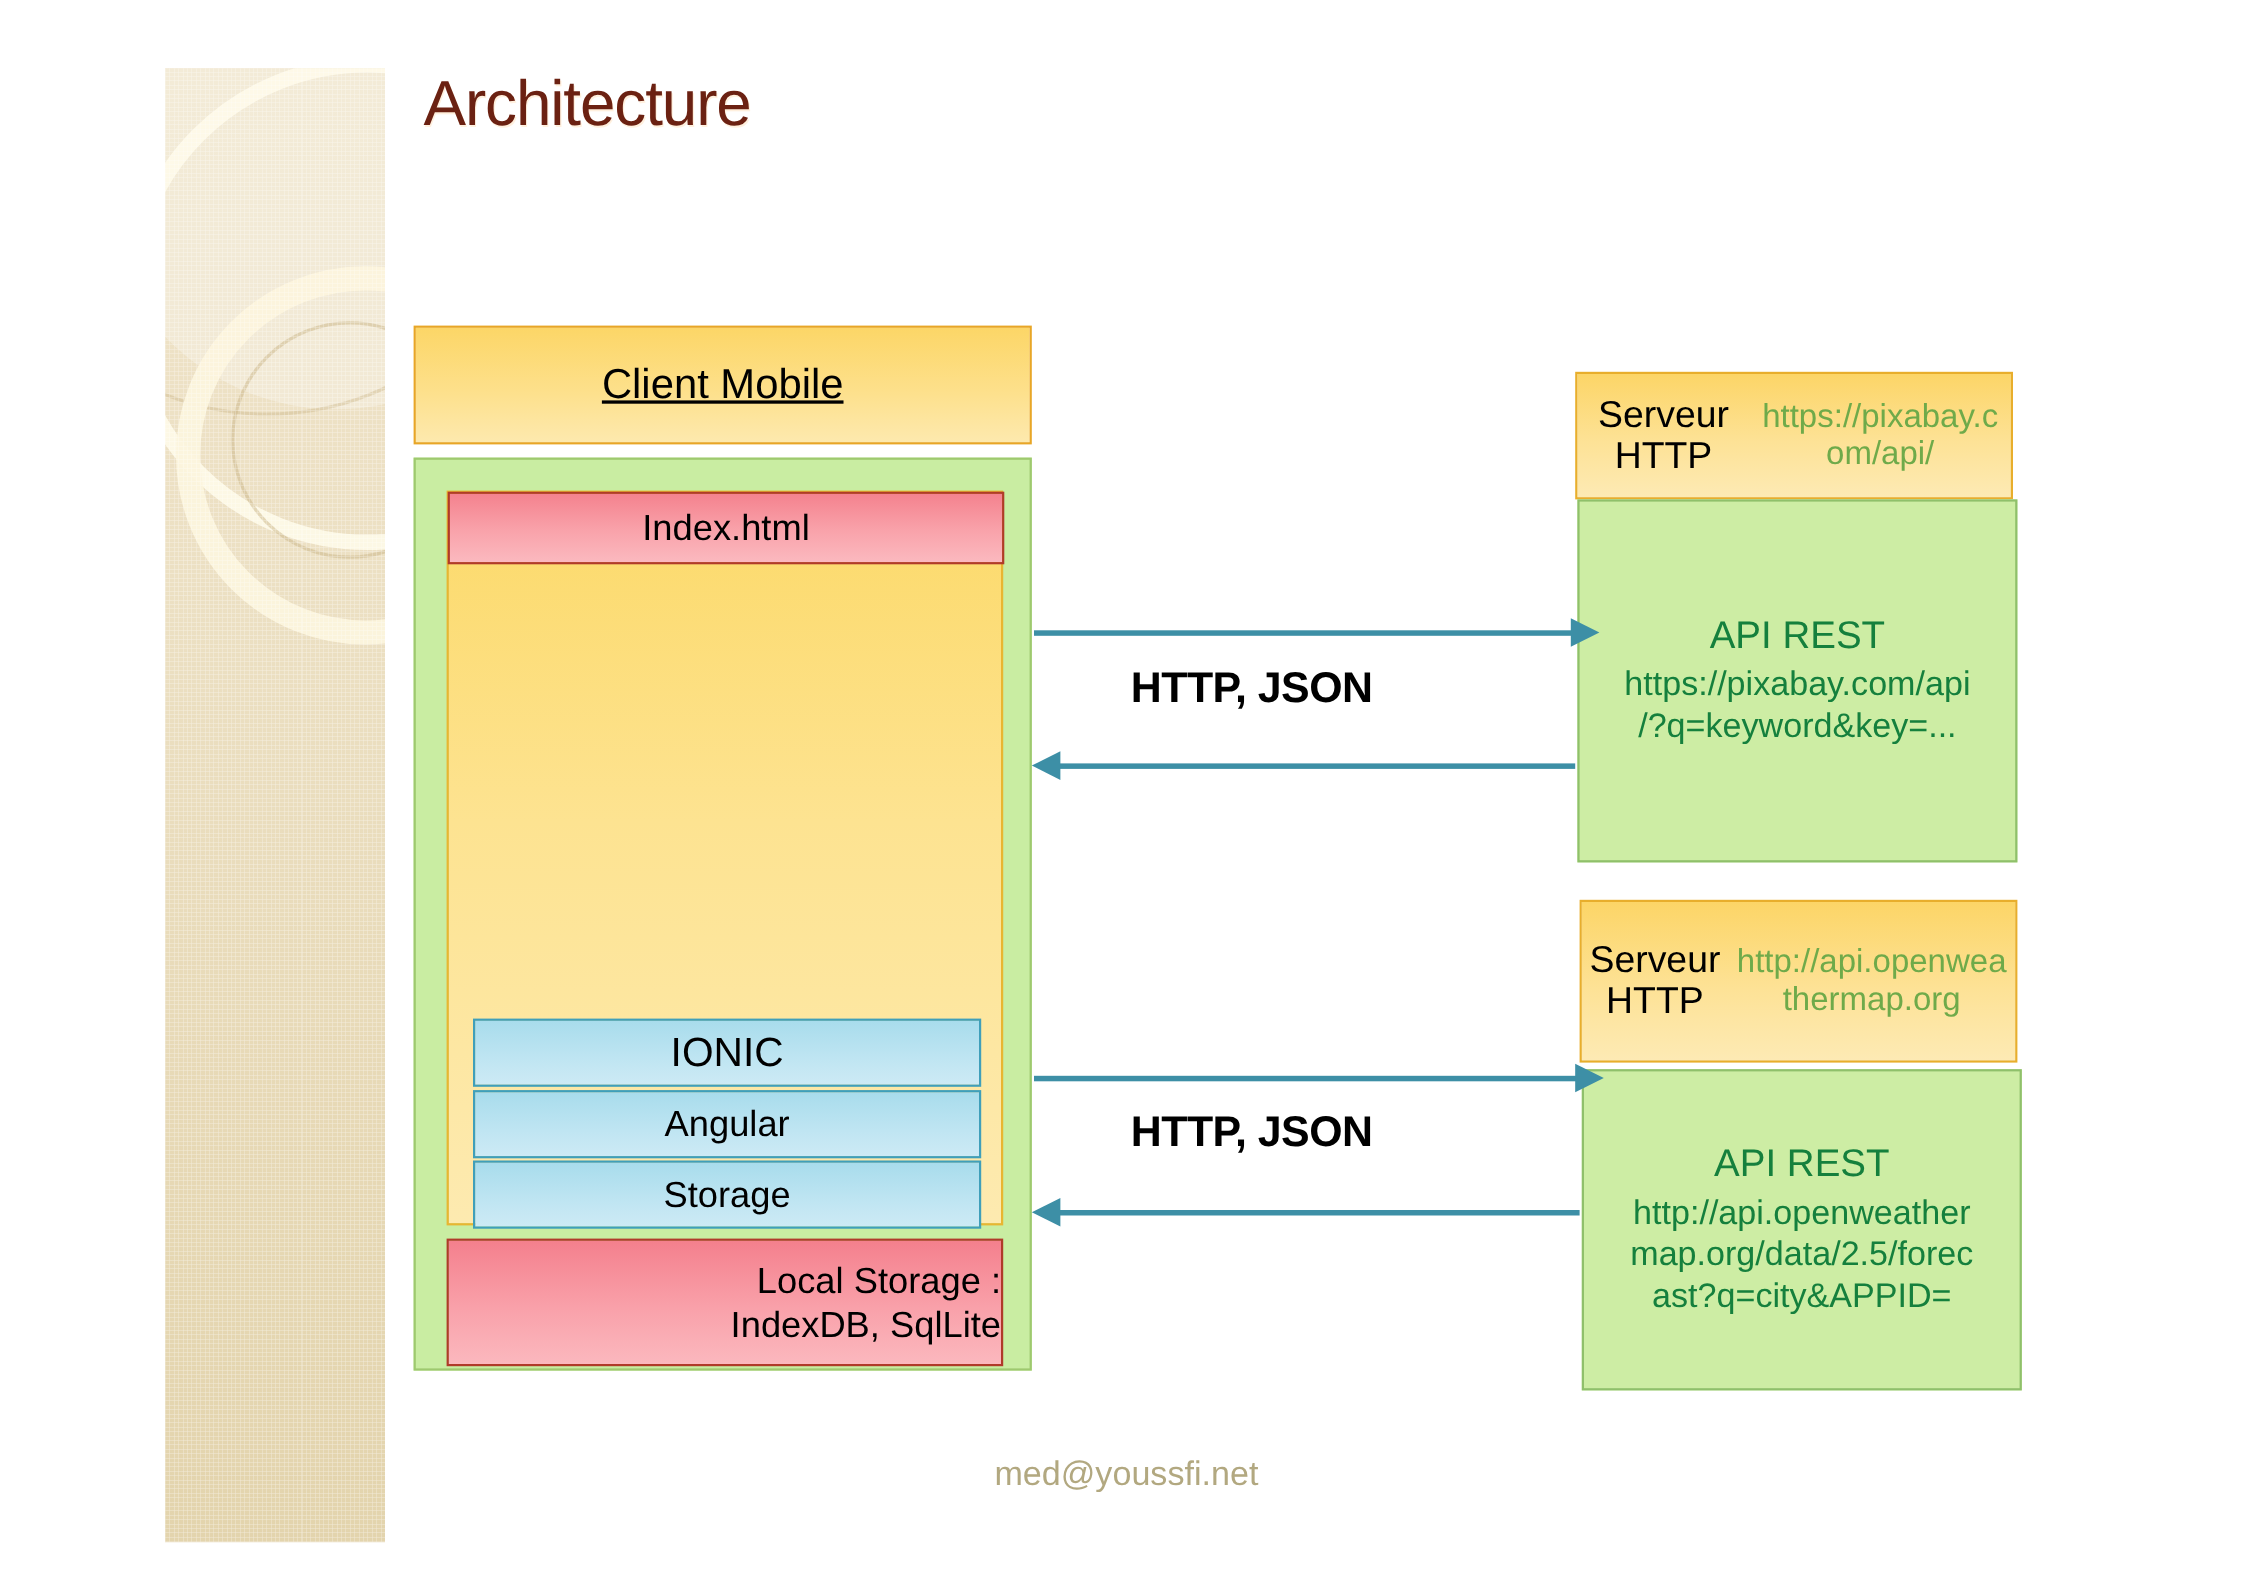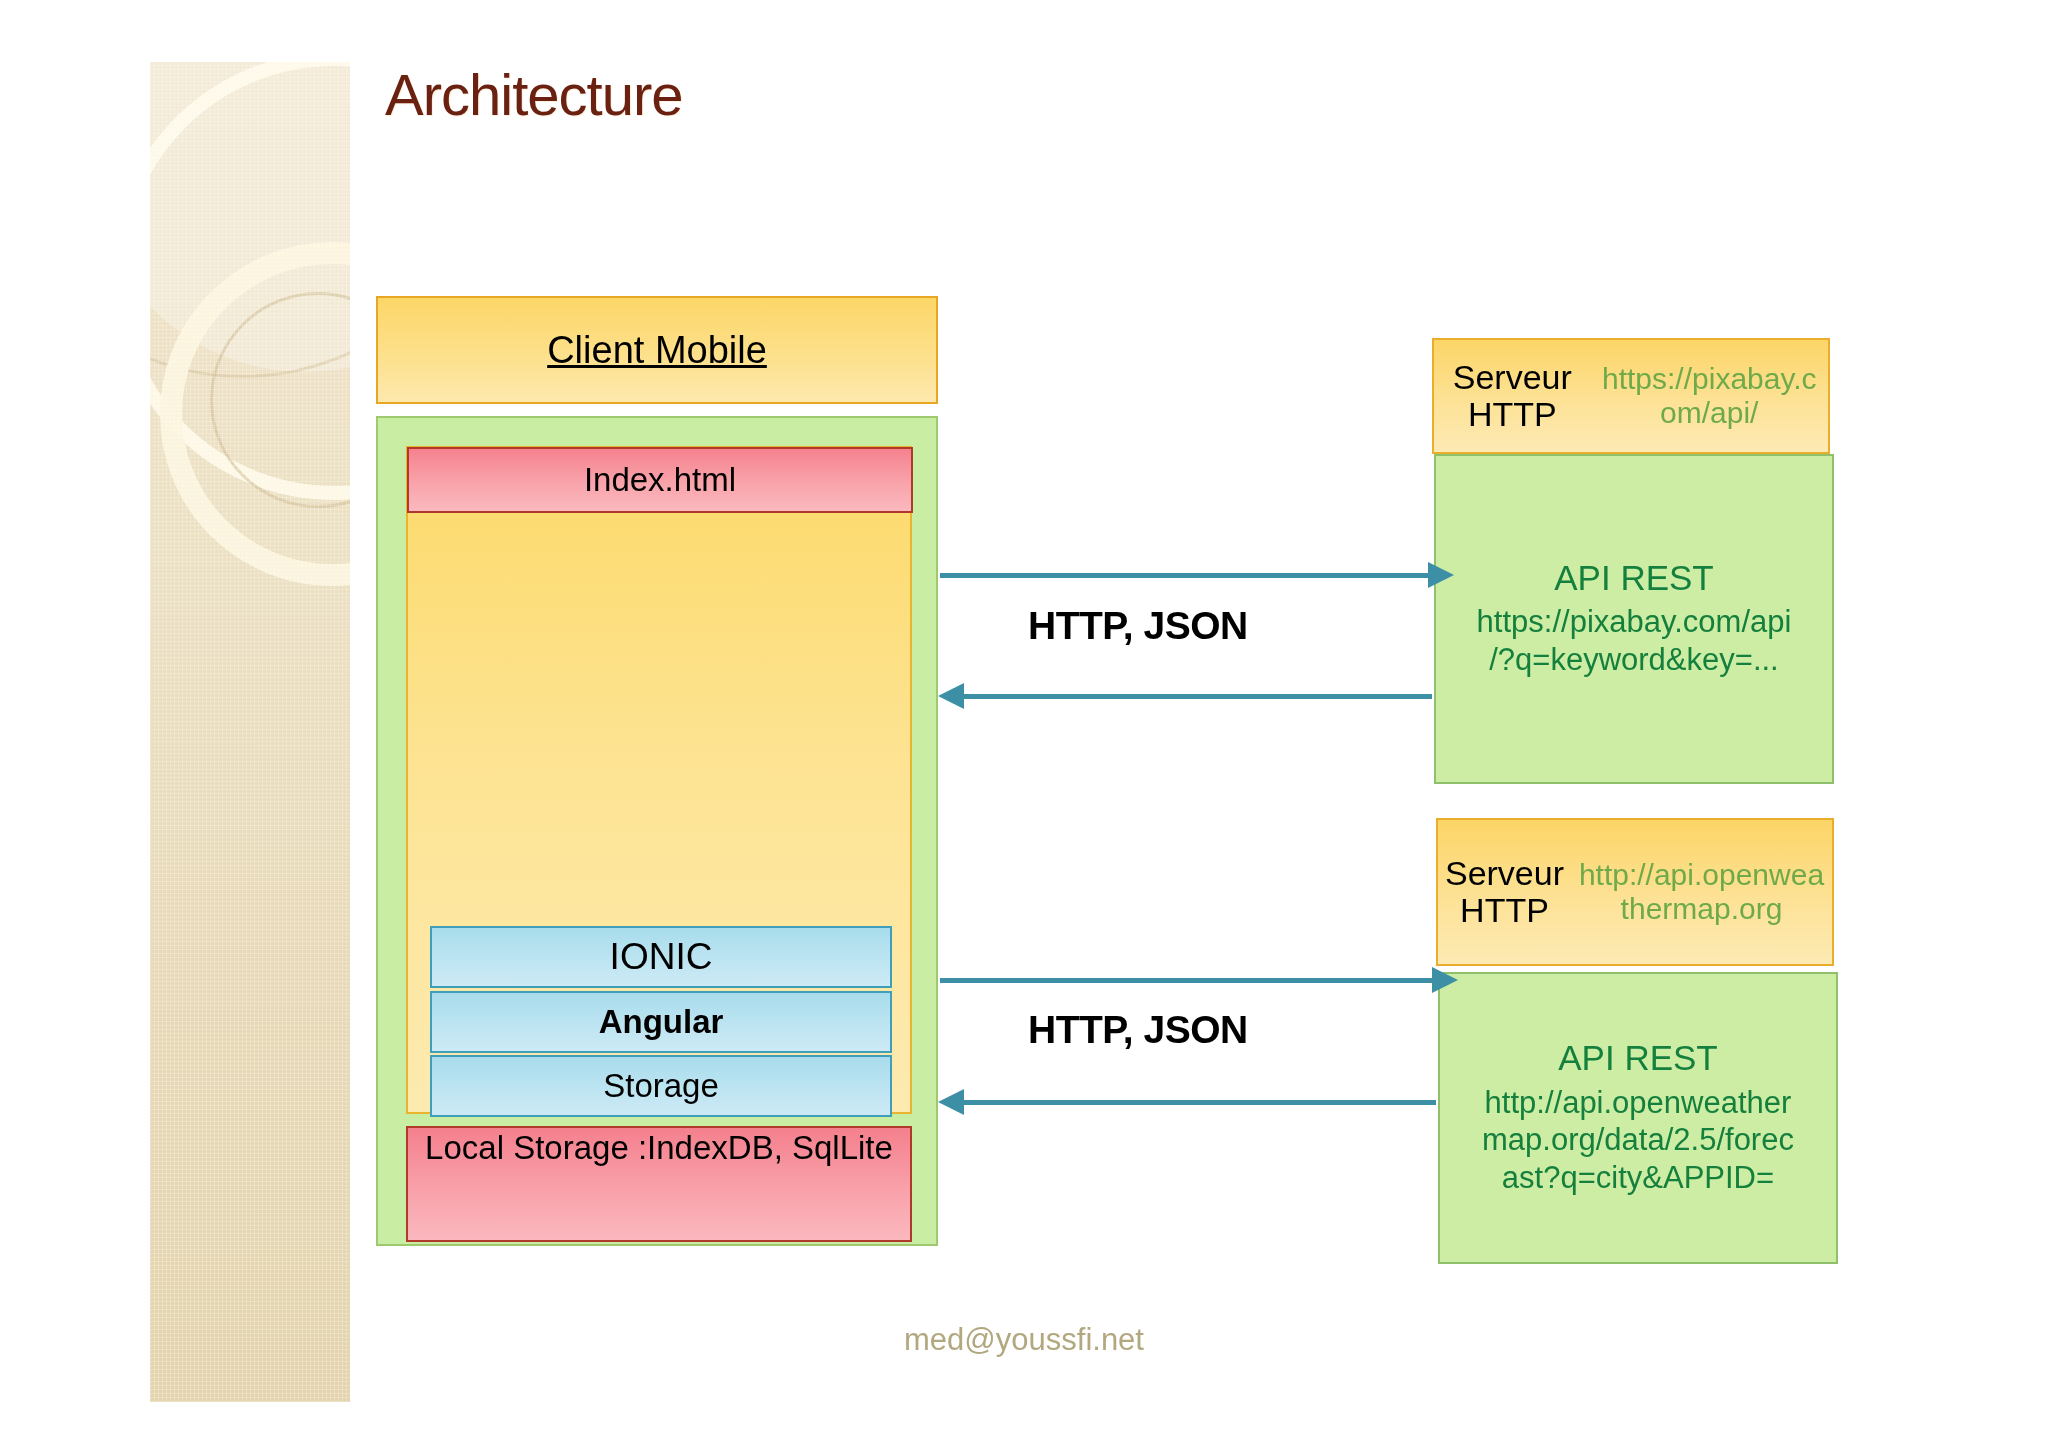--- a/index.html
+++ b/index.html
@@ -149,35 +149,35 @@
     height: 62px;
     box-sizing: border-box;
     background: linear-gradient(180deg, #a8dcec 0%, #bfe5f2 60%, #cdeaf5 100%);
     border: 2px solid #3f9fba;
     display: flex;
     align-items: center;
     justify-content: center;
     color: #000;
   }
   .stack-ionic   { top: 478px; font-size: 37px; text-align: right; }
-  .stack-angular { top: 543px; font-size: 33px; font-weight: bold; }
+  .stack-angular { top: 543px; font-size: 33px; }
   .stack-cordova { top: 607px; font-size: 33px; }
 
   .local-storage {
     position: absolute;
     left: 28px;
     top: 708px;
     width: 506px;
     height: 116px;
     box-sizing: border-box;
     background: linear-gradient(180deg, #f4808d 0%, #f9a1aa 55%, #fbb8be 100%);
     border: 2px solid #b03a2a;
     display: flex;
-    flex-direction: row;
-    align-items: flex-start;
+    flex-direction: column;
+    align-items: flex-end;
     justify-content: center;
     font-size: 33px;
     color: #000;
     line-height: 1.22;
     text-align: center;
   }
 
   
   .srv-box {
     position: absolute;

